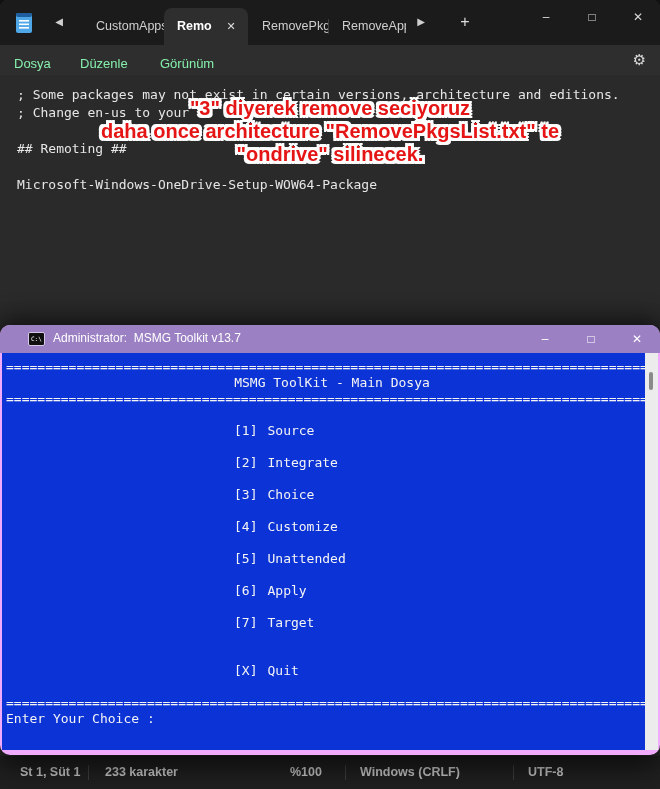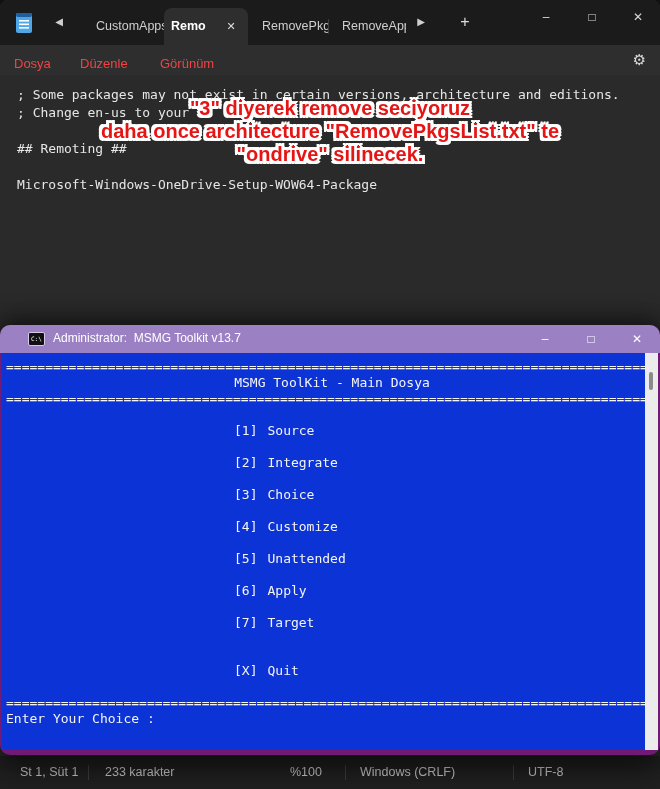--- a/index.html
+++ b/index.html
@@ -9,53 +9,53 @@
   
   .np { position:absolute; inset:0; background:#2a2a2a; border-radius:8px 8px 0 0; overflow:hidden; }
   .tabstrip { position:absolute; top:0; left:0; right:0; height:45px; background:#1b1b1b; }
   .app-icon { position:absolute; left:14px; top:10px; width:20px; height:24px; }
   .scroll-btn { position:absolute; top:13px; color:#cfcfcf; font-size:10px; width:18px; height:18px;
                 text-align:center; line-height:18px; cursor:default; }
   .tab { position:absolute; top:9px; height:36px; line-height:34px; color:#cfcfcf; font-size:12.5px;
          padding-left:12px; overflow:hidden; white-space:nowrap; }
   .tab .sep { position:absolute; right:0; top:10px; height:15px; width:1px; background:#3d3d3d; }
   .tab-active { position:absolute; top:8px; height:37px; background:#2e2e2e; border-radius:8px 8px 0 0;
-                color:#ffffff; font-size:12.5px; font-weight:700; line-height:36px; padding-left:7px; }
+                color:#ffffff; font-size:12.5px; font-weight:700; line-height:36px; padding-left:13px; }
   .tab-close { position:absolute; right:9px; top:11px; width:16px; height:16px; font-weight:400;
                color:#dddddd; font-size:11px; line-height:15px; text-align:center; border-radius:4px; }
   .newtab { position:absolute; top:11px; left:452px; width:26px; height:24px; color:#dddddd;
             font-size:16px; text-align:center; line-height:22px; }
   .winbtn { position:absolute; top:4px; width:40px; height:26px; color:#d8d8d8; font-size:12px;
             text-align:center; line-height:26px; }
 
   .menubar { position:absolute; top:45px; left:0; right:0; height:30px; background:#2e2e2e; }
-  .menu-item { position:absolute; top:0; height:30px; line-height:29px; color:#ef4444; font-size:13px; padding:4px 6px; }
+  .menu-item { position:absolute; top:0; height:30px; line-height:29px; color:#86efac; font-size:13px; padding:4px 6px; }
   .gear { position:absolute; right:14px; top:0; height:30px; line-height:29px; color:#d8d8d8; font-size:15px; }
 
   .editor { position:absolute; top:75px; left:0; right:0; bottom:33px; background:#2a2a2a;
             font-family:"DejaVu Sans Mono","Liberation Mono",monospace; font-size:13px; line-height:18px;
             color:#e6e6e6; padding:11px 0 0 17px; }
   .ed-line { height:18px; white-space:pre; }
   .sq { text-decoration-style:wavy; text-decoration-color:#d13438;
         text-decoration-thickness:1px; text-underline-offset:3px; }
 
   
   .annot { position:absolute; top:97px; left:0; width:660px; text-align:center; z-index:5;
            font-weight:700; font-size:20px; line-height:23px; color:#e51515; letter-spacing:0px;
            text-shadow:-3px -3px 0 #fff,-3px 0 0 #fff,-3px 3px 0 #fff,0 -3px 0 #fff,0 3px 0 #fff,
                        3px -3px 0 #fff,3px 0 0 #fff,3px 3px 0 #fff,-2px -2px 0 #fff,2px 2px 0 #fff,
                        -2px 2px 0 #fff,2px -2px 0 #fff; }
 
   
   .statusbar { position:absolute; left:0; right:0; bottom:0; height:33px; background:#202020; z-index:2; }
-  .sb-item { position:absolute; top:0; height:33px; line-height:32px; color:#c6c6c6; font-size:12.5px; white-space:nowrap; }
+  .sb-item { position:absolute; top:0; height:33px; line-height:32px; color:#c6c6c6; font-size:12.5px; white-space:nowrap;font-weight:bold; }
   .sb-div { position:absolute; top:9px; width:1px; height:15px; background:#3e3e3e; }
 
   
-  .term { position:absolute; left:0; top:325px; width:660px; height:430px; background:#701a75;
+  .term { position:absolute; left:0; top:325px; width:660px; height:430px; background:#f0abfc;
           border-radius:10px; z-index:10; box-shadow:0 -8px 22px rgba(0,0,0,.45), 0 12px 30px rgba(0,0,0,.6);
           overflow:hidden; }
   .term-titlebar { position:absolute; top:0; left:0; right:0; height:28px; background:#9c80c4; }
   .cmd-icon { position:absolute; left:28px; top:7px; width:17px; height:14px; background:#101010;
               border:1px solid #d5c8e8; border-radius:2px; color:#ffffff; font-family:"DejaVu Sans Mono",monospace;
               font-size:6px; line-height:11px; padding-left:2px; }
   .term-title { position:absolute; left:53px; top:0; height:28px; line-height:27px; color:#ffffff;
                 font-size:12px; white-space:pre; }
   .term-btn { position:absolute; top:1px; width:42px; height:26px; color:#ffffff; font-size:12px;
               text-align:center; line-height:26px; }

